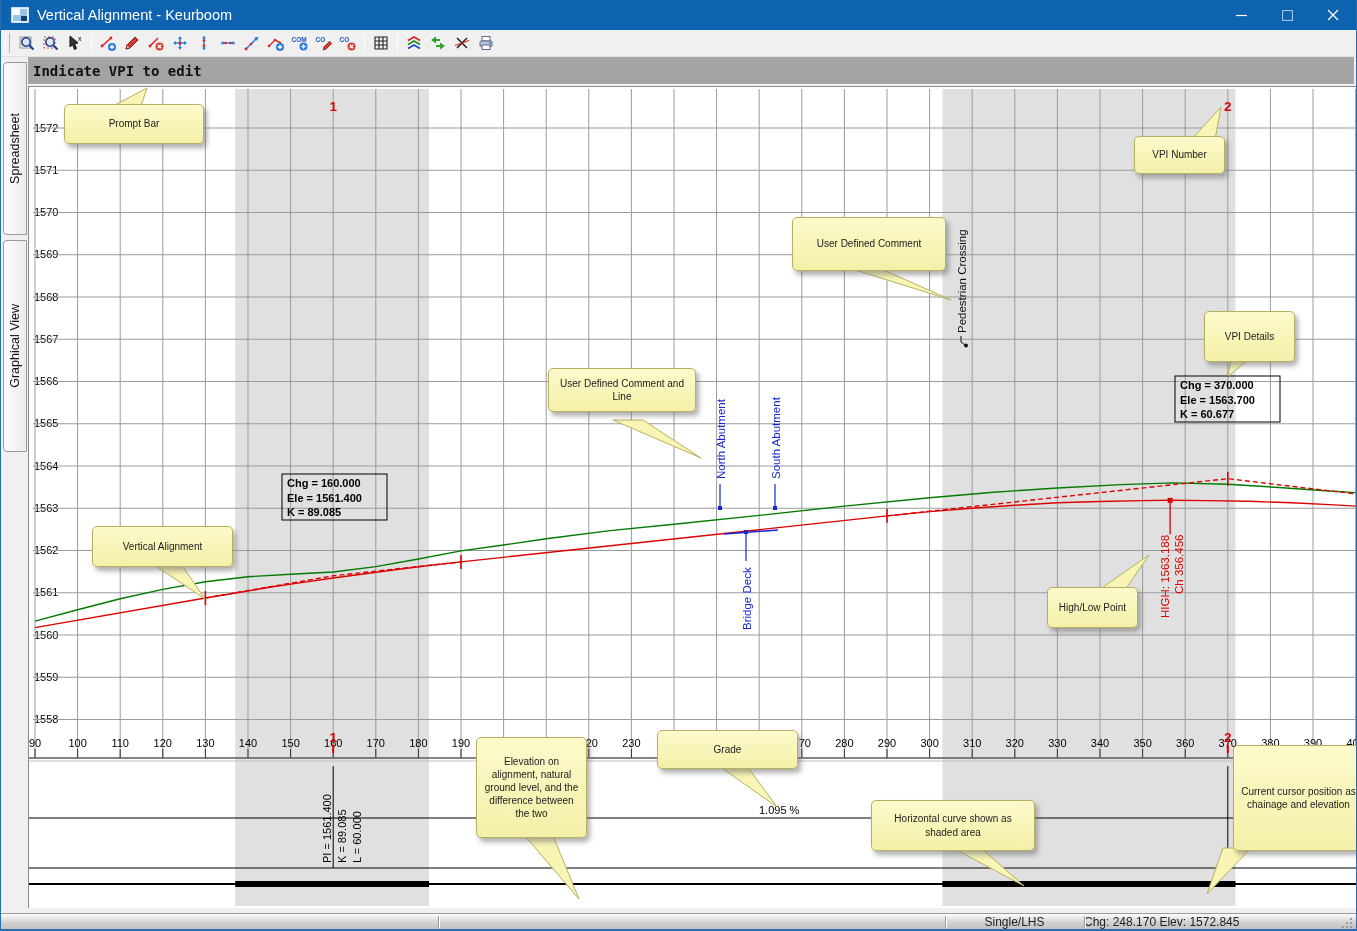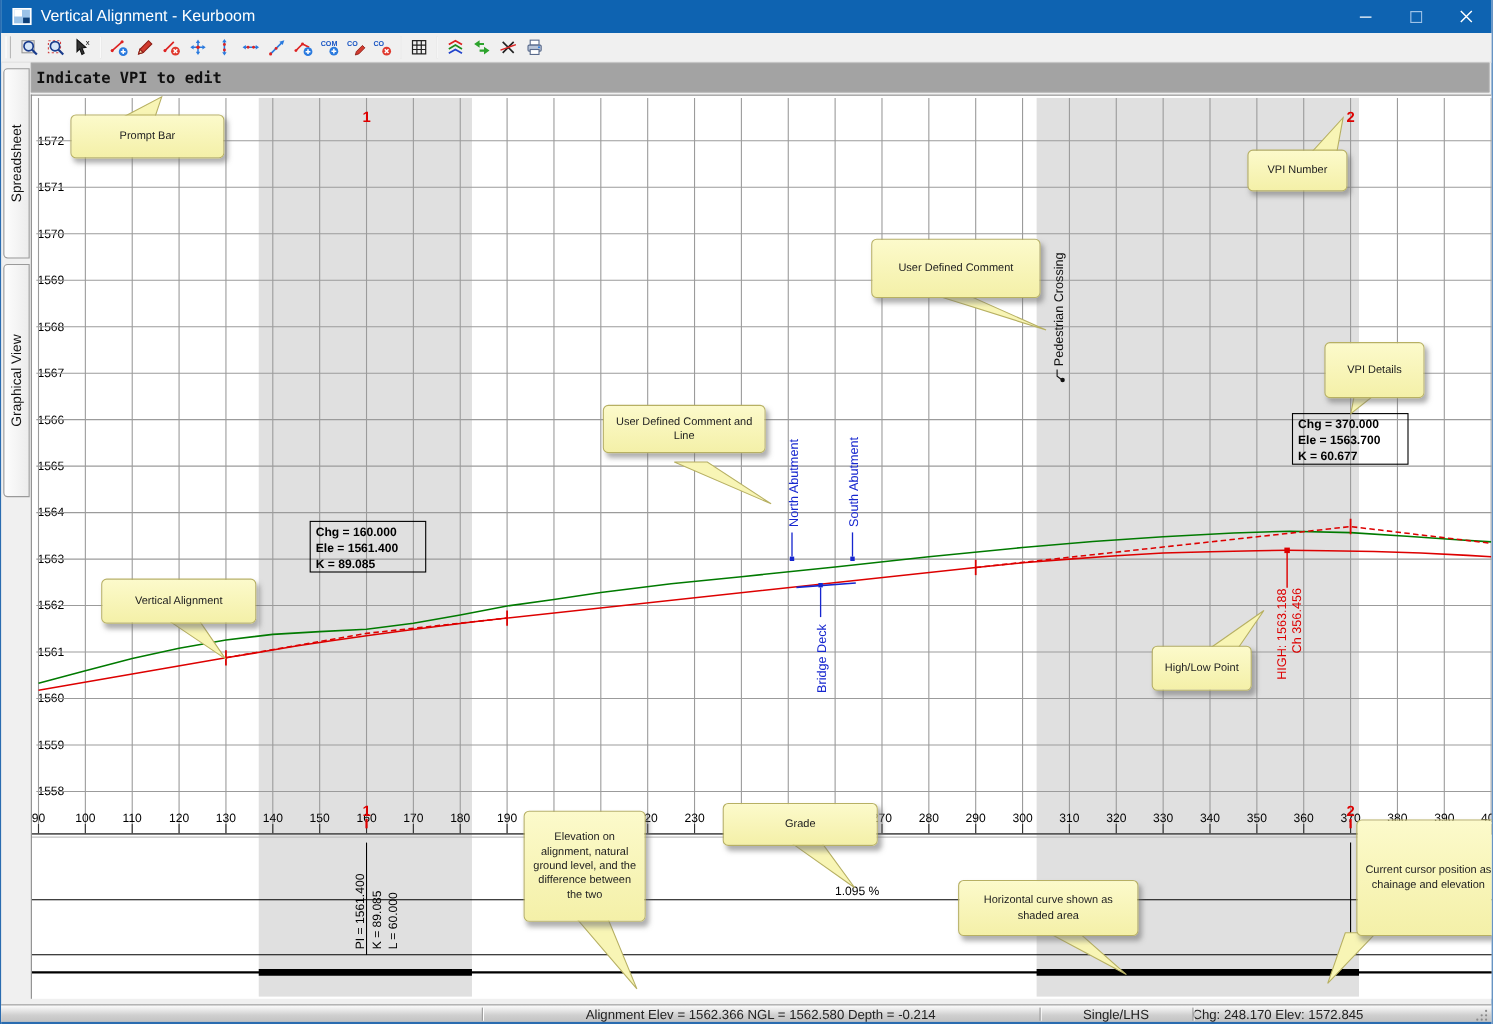--- a/index.html
+++ b/index.html
@@ -433,21 +433,20 @@
     <polygon points="152,564 180,564 204,599" fill="#f8f5b5" stroke="#b7b063" stroke-width="1"></polygon>
     <polygon points="1232,350 1260,350 1227,376" fill="#f8f5b5" stroke="#b7b063" stroke-width="1"></polygon>
     <polygon points="1098,590 1124,590 1148,555" fill="#f8f5b5" stroke="#b7b063" stroke-width="1"></polygon>
     <polygon points="718,766 746,766 776,807" fill="#f8f5b5" stroke="#b7b063" stroke-width="1"></polygon>
     <polygon points="524,836 552,836 578,899" fill="#f8f5b5" stroke="#b7b063" stroke-width="1"></polygon>
     <polygon points="952,848 980,848 1023,886" fill="#f8f5b5" stroke="#b7b063" stroke-width="1"></polygon>
     <polygon points="1222,848 1250,848 1206,894" fill="#f8f5b5" stroke="#b7b063" stroke-width="1"></polygon>
   </svg>
 
 <div id="statusbar">
-  <div class="sb-sec" style="left:437px; width:507px;">Alignment Elev = 1562.366  NGL = 1562.580  Depth = -0.214</div>
   <div class="sb-sec" style="left:944px; width:139px;">Single/LHS</div>
   <div class="sb-sec" style="left:1083px; width:240px; justify-content:flex-start; padding-left:0;">Chg: 248.170  Elev: 1572.845</div>
   <div class="sb-div" style="left:437px;"></div>
   <div class="sb-div" style="left:944px;"></div>
   <div class="sb-div" style="left:1083px;"></div>
   <svg style="position:absolute; right:3px; top:3px;" width="12" height="12">
     <g fill="#8a8a8a">
         <circle cx="10" cy="2" r="1"></circle>
         <circle cx="10" cy="6" r="1"></circle>
         <circle cx="6" cy="6" r="1"></circle>

